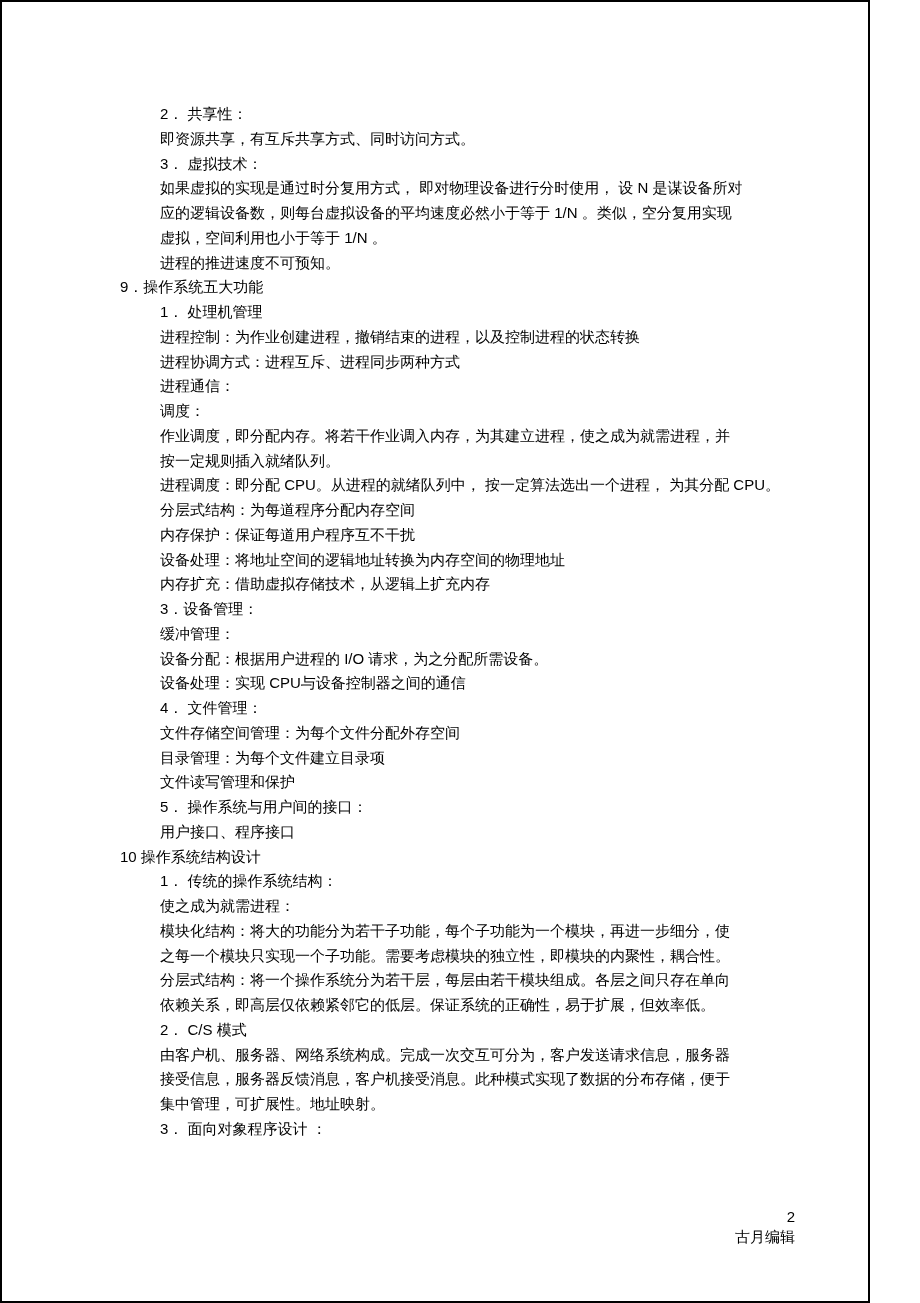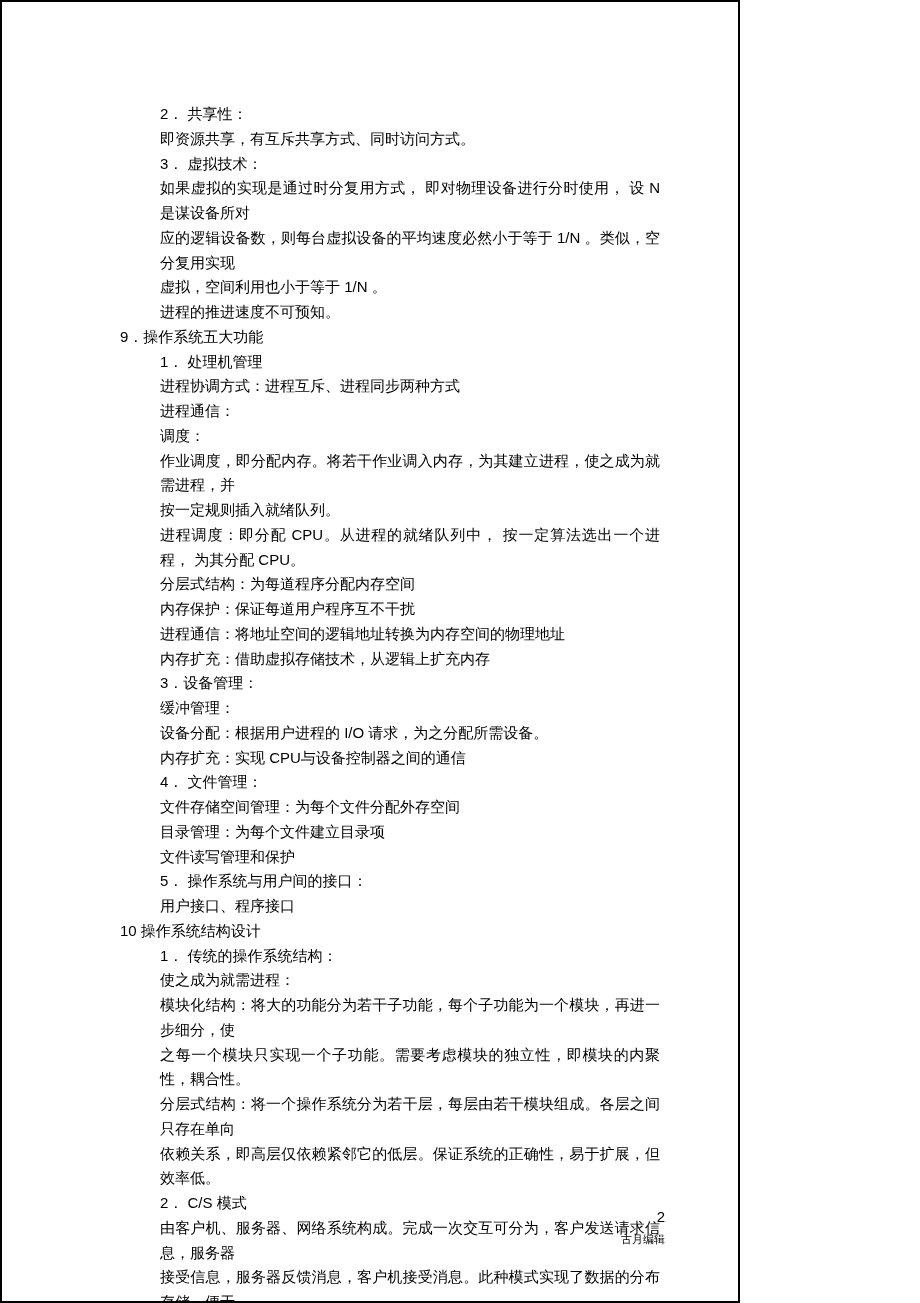--- a/index.html
+++ b/index.html
@@ -3,21 +3,21 @@
   <meta charset="utf-8">
   <style>
     body {
       margin: 0;
       padding: 0;
       background: #fff;
       font-family: "SimSun", "宋体", "Microsoft YaHei", sans-serif;
       color: #000;
     }
     .page {
-      width: 740px;
+      width: 870px;
       height: 1303px;
       box-sizing: border-box;
       border: 2px solid #000;
       padding: 30px 18px 18px 18px;
       position: relative;
     }
     .inner {
       box-sizing: border-box;
       border: none;
       width: 100%;
@@ -38,52 +38,53 @@
     .footer-page {
       position: absolute;
       right: 55px;
       bottom: 58px;
       font-size: 15px;
     }
     .footer-author {
       position: absolute;
       right: 55px;
       bottom: 36px;
-      font-size: 11px;
+      font-size: 15px;
     }
   </style>
 </head>
 <body>
 
 <div class="page">
   <div class="inner">
     <div class="content" id="content-root">
         <div class="para ind2">2．  共享性：</div>
         <div class="para ind2">即资源共享，有互斥共享方式、同时访问方式。</div>
         <div class="para ind2">3．  虚拟技术：</div>
         <div class="para ind2">如果虚拟的实现是通过时分复用方式，      即对物理设备进行分时使用，      设 N 是谋设备所对</div>
         <div class="para ind2">应的逻辑设备数，则每台虚拟设备的平均速度必然小于等于       1/N 。类似，空分复用实现</div>
         <div class="para ind2">虚拟，空间利用也小于等于     1/N  。</div>
         <div class="para ind2">进程的推进速度不可预知。</div>
         <div class="para ind1">9．操作系统五大功能</div>
         <div class="para ind2">1． 处理机管理</div>
+        <div class="para ind2">进程控制：为作业创建进程，撤销结束的进程，以及控制进程的状态转换</div>
         <div class="para ind2">进程协调方式：进程互斥、进程同步两种方式</div>
         <div class="para ind2">进程通信：</div>
         <div class="para ind2">调度：</div>
         <div class="para ind2">作业调度，即分配内存。将若干作业调入内存，为其建立进程，使之成为就需进程，并</div>
         <div class="para ind2">按一定规则插入就绪队列。</div>
         <div class="para ind2">进程调度：即分配 CPU。从进程的就绪队列中，   按一定算法选出一个进程，   为其分配   CPU。</div>
         <div class="para ind2">分层式结构：为每道程序分配内存空间</div>
         <div class="para ind2">内存保护：保证每道用户程序互不干扰</div>
-        <div class="para ind2">进程通信：将地址空间的逻辑地址转换为内存空间的物理地址</div>
+        <div class="para ind2">设备处理：将地址空间的逻辑地址转换为内存空间的物理地址</div>
         <div class="para ind2">内存扩充：借助虚拟存储技术，从逻辑上扩充内存</div>
         <div class="para ind2">3．设备管理：</div>
         <div class="para ind2">缓冲管理：</div>
         <div class="para ind2">设备分配：根据用户进程的     I/O 请求，为之分配所需设备。</div>
-        <div class="para ind2">内存扩充：实现    CPU与设备控制器之间的通信</div>
+        <div class="para ind2">设备处理：实现    CPU与设备控制器之间的通信</div>
         <div class="para ind2">4． 文件管理：</div>
         <div class="para ind2">文件存储空间管理：为每个文件分配外存空间</div>
         <div class="para ind2">目录管理：为每个文件建立目录项</div>
         <div class="para ind2">文件读写管理和保护</div>
         <div class="para ind2">5． 操作系统与用户间的接口：</div>
         <div class="para ind2">用户接口、程序接口</div>
         <div class="para ind1">10 操作系统结构设计</div>
         <div class="para ind2">1． 传统的操作系统结构：</div>
         <div class="para ind2">使之成为就需进程：</div>
         <div class="para ind2">模块化结构：将大的功能分为若干子功能，每个子功能为一个模块，再进一步细分，使</div>

